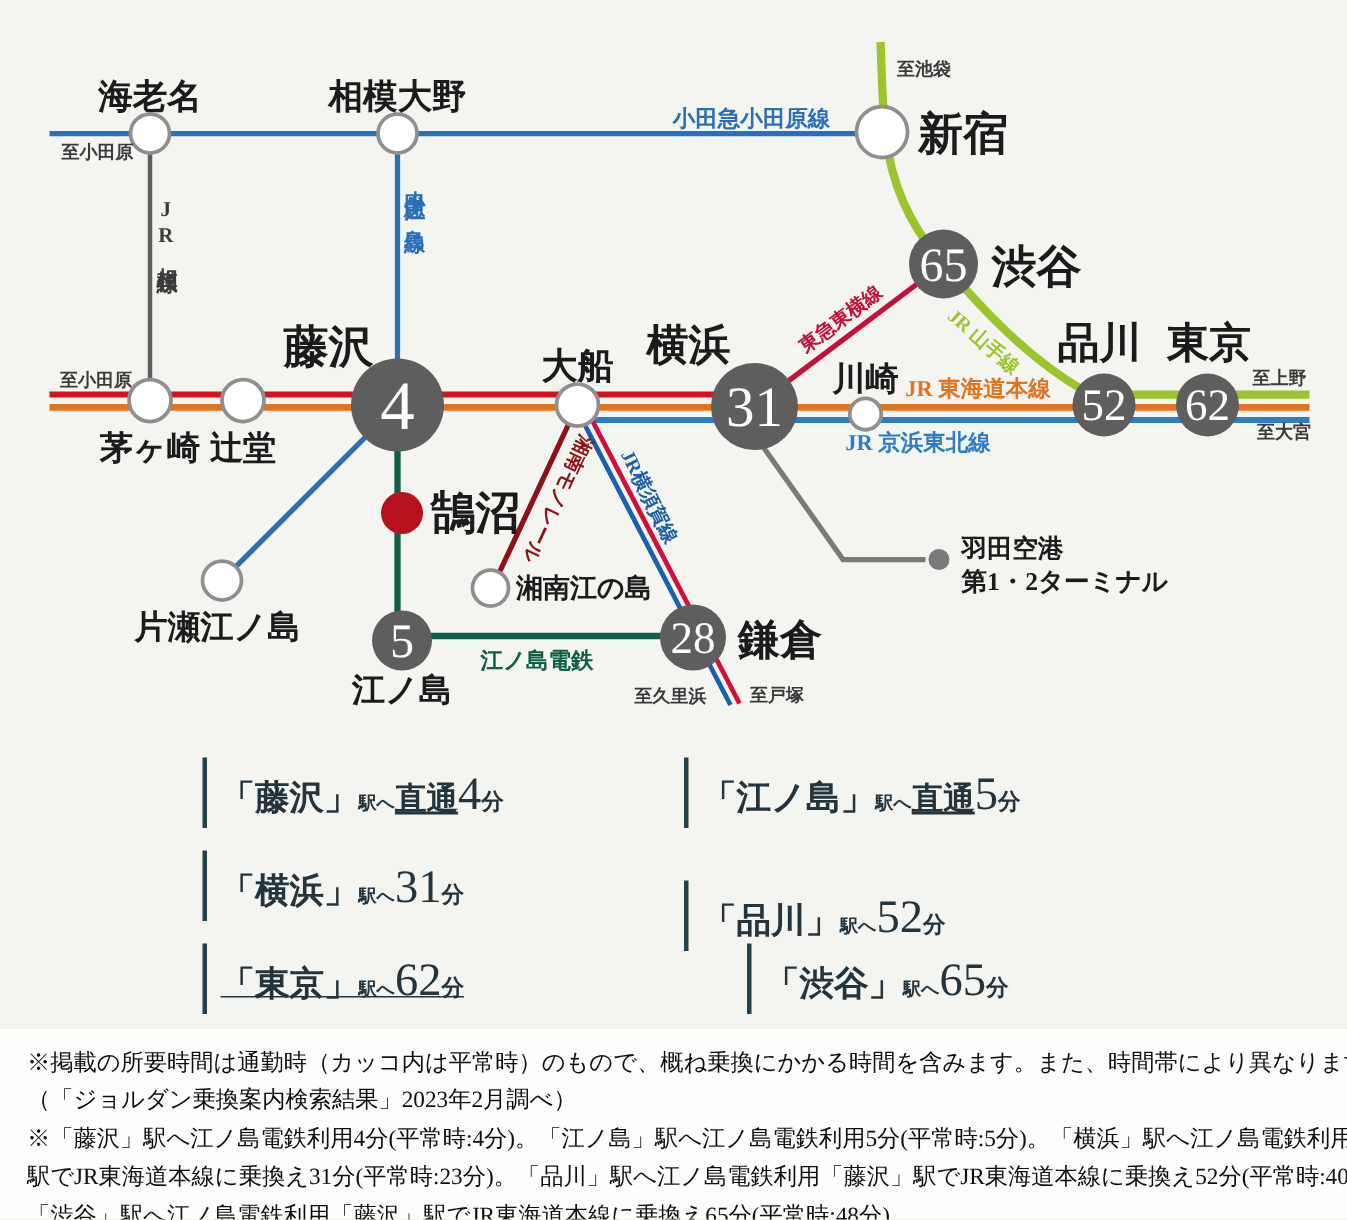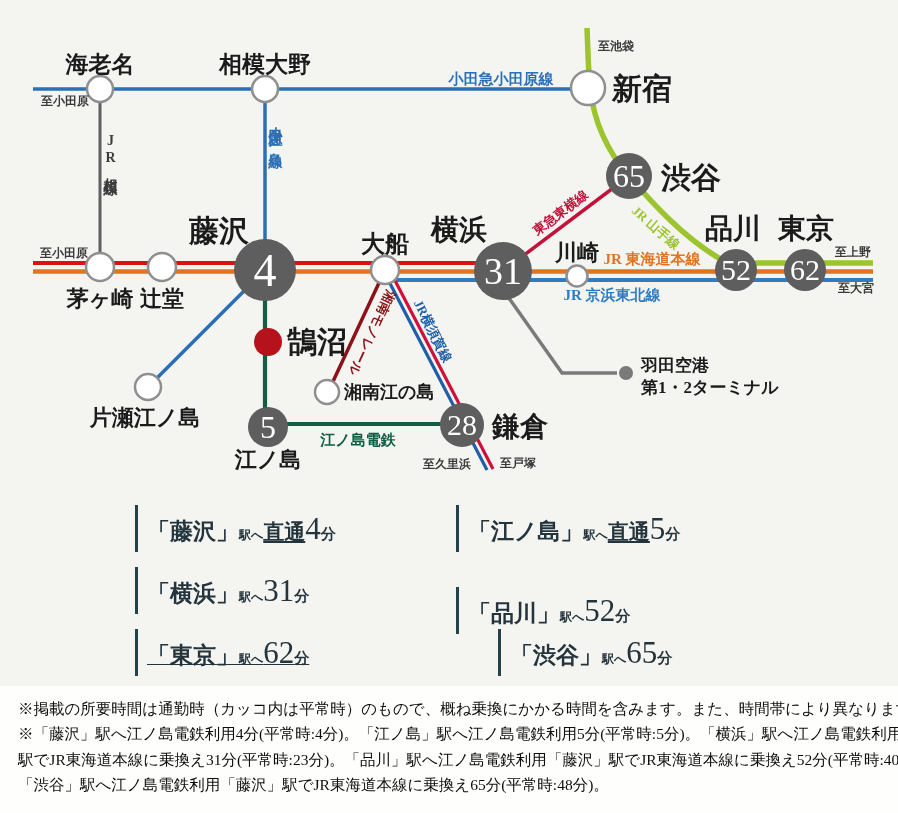--- a/index.html
+++ b/index.html
@@ -181,16 +181,17 @@
   <div class="acc" style="left:135px;top:629px;text-decoration:underline;">
     <span class="q">「東京」</span><span class="via">駅へ</span><span class="min">62</span><span class="unit">分</span>
   </div>
   <div class="acc" style="left:466px;top:629px;margin-left:32px;">
     <span class="q">「渋谷」</span><span class="via">駅へ</span><span class="min">65</span><span class="unit">分</span>
   </div>
 </div>
 
 <div id="notes">
   <div class="note">※掲載の所要時間は通勤時（カッコ内は平常時）のもので、概ね乗換にかかる時間を含みます。また、時間帯により異なります。</div>
+  <div class="note">（「ジョルダン乗換案内検索結果」2023年2月調べ）</div>
   <div class="note">※「藤沢」駅へ江ノ島電鉄利用4分(平常時:4分)。「江ノ島」駅へ江ノ島電鉄利用5分(平常時:5分)。「横浜」駅へ江ノ島電鉄利用「藤沢」</div>
   <div class="note">駅でJR東海道本線に乗換え31分(平常時:23分)。「品川」駅へ江ノ島電鉄利用「藤沢」駅でJR東海道本線に乗換え52分(平常時:40分)。</div>
   <div class="note">「渋谷」駅へ江ノ島電鉄利用「藤沢」駅でJR東海道本線に乗換え65分(平常時:48分)。</div>
 </div>
 
 </body></html>

